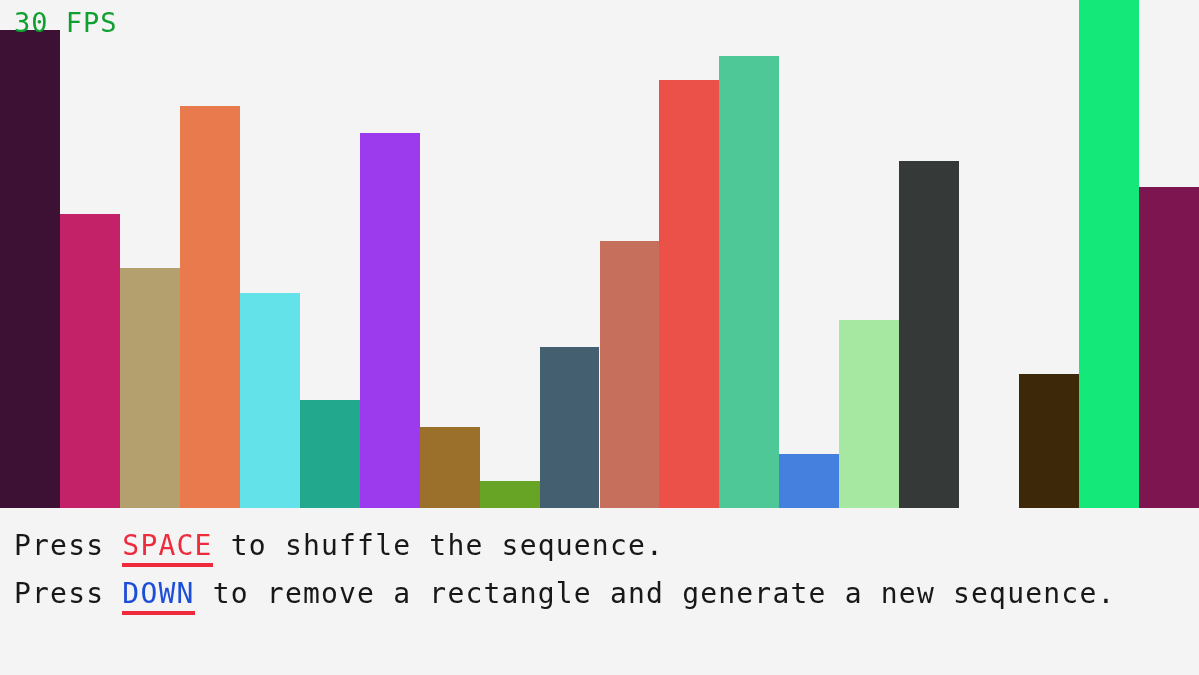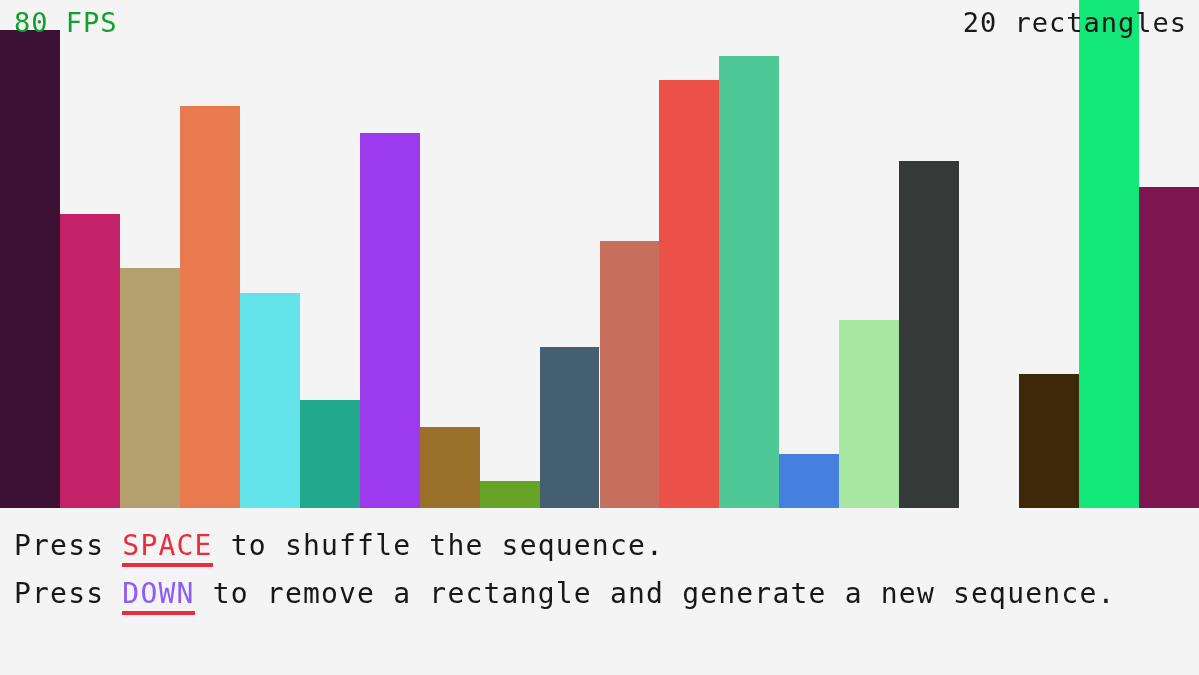--- a/index.html
+++ b/index.html
@@ -103,22 +103,21 @@
       <div class="bar" style="left: 659.45px; width: 59.95px; height: 428px; background: rgb(235, 81, 72);"></div>
       <div class="bar" style="left: 719.4px; width: 59.95px; height: 452px; background: rgb(79, 200, 151);"></div>
       <div class="bar" style="left: 779.35px; width: 59.95px; height: 54px; background: rgb(70, 128, 222);"></div>
       <div class="bar" style="left: 839.3px; width: 59.95px; height: 188px; background: rgb(166, 232, 162);"></div>
       <div class="bar" style="left: 899.25px; width: 59.95px; height: 347px; background: rgb(53, 58, 56);"></div>
       <div class="bar" style="left: 1019.15px; width: 59.95px; height: 134px; background: rgb(61, 41, 9);"></div>
       <div class="bar" style="left: 1079.1px; width: 59.95px; height: 508px; background: rgb(20, 232, 120);"></div>
       <div class="bar" style="left: 1139.05px; width: 59.95px; height: 321px; background: rgb(125, 22, 80);"></div>
     </div>
 
-  <div id="fps-readout" style="color: rgb(16, 160, 48);">80 FPS</div>
+  <div id="fps-readout" style="color: rgb(16, 160, 48);">30 FPS</div>
 
-  <div id="count-readout" style="color: rgb(24, 24, 26);">20 rectangles</div>
 
   <div id="instructions">
       <div class="instruction-line"><span>Press </span><span class="key" style="color: rgb(238, 43, 60); border-bottom-color: rgb(238, 43, 60);">SPACE</span><span> to shuffle the sequence.</span></div>
-      <div class="instruction-line"><span>Press </span><span class="key" style="color: #8b5cf6; border-bottom-color: rgb(238, 43, 60); margin-top: 32px;">DOWN</span><span> to remove a rectangle and generate a new sequence.</span></div>
+      <div class="instruction-line"><span>Press </span><span class="key" style="color: #1d4ed8; border-bottom-color: rgb(238, 43, 60); margin-top: 32px;">DOWN</span><span> to remove a rectangle and generate a new sequence.</span></div>
     </div>
 
 </div>
 
 </body></html>

